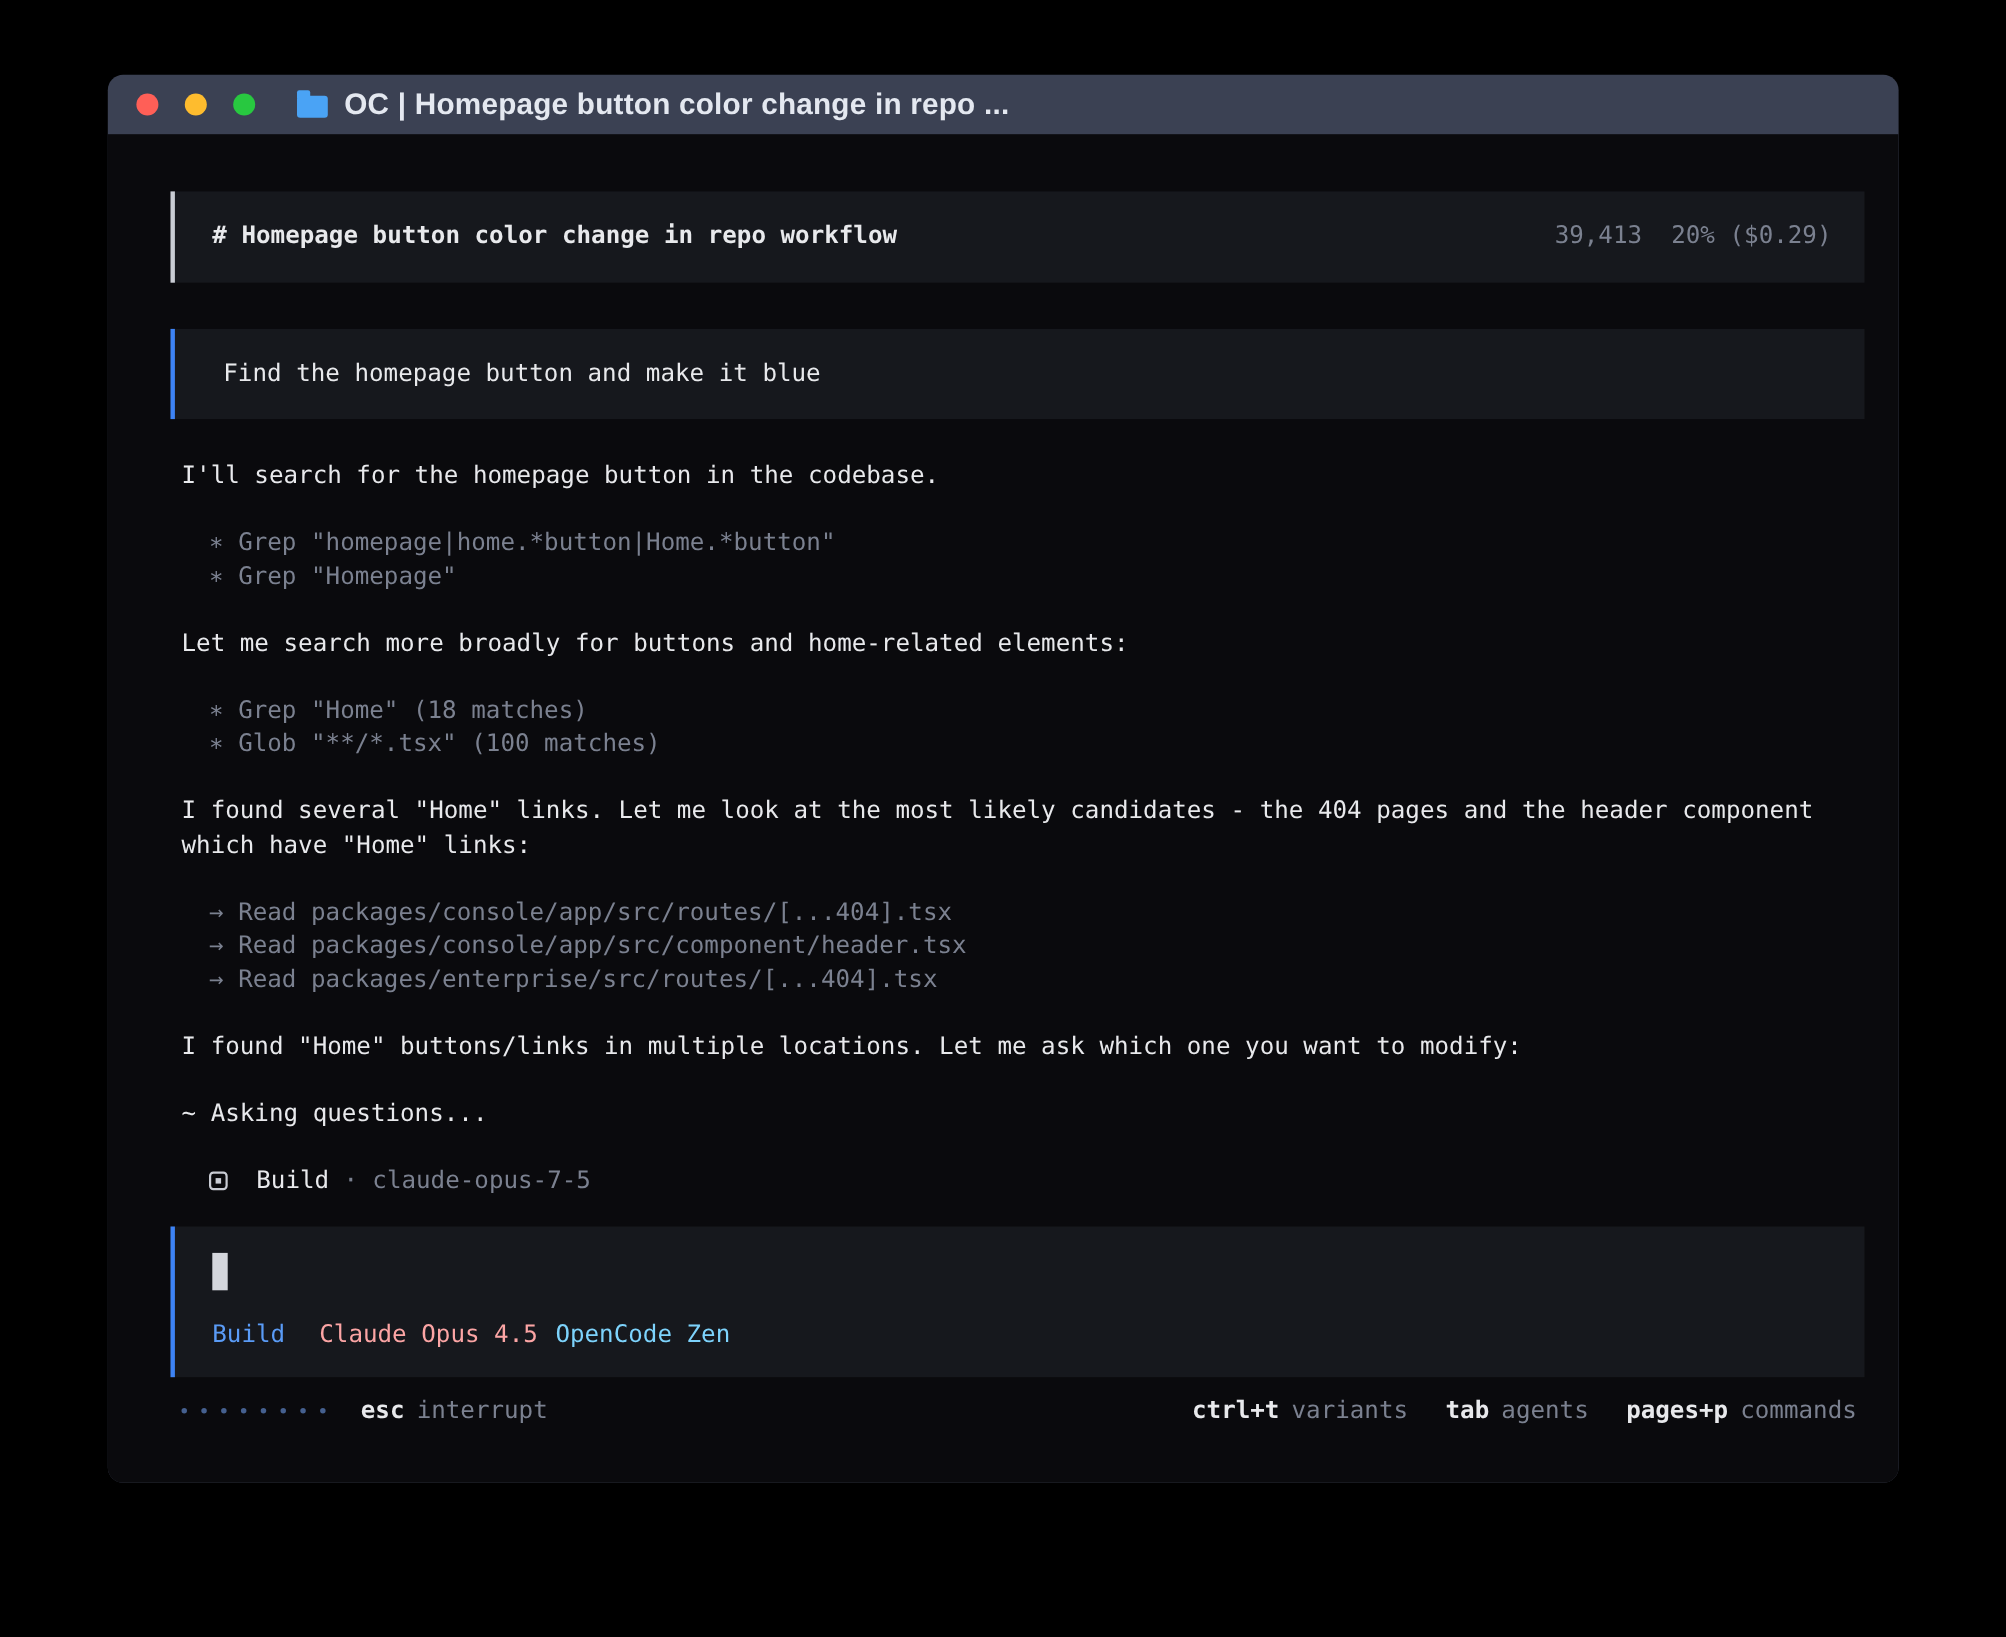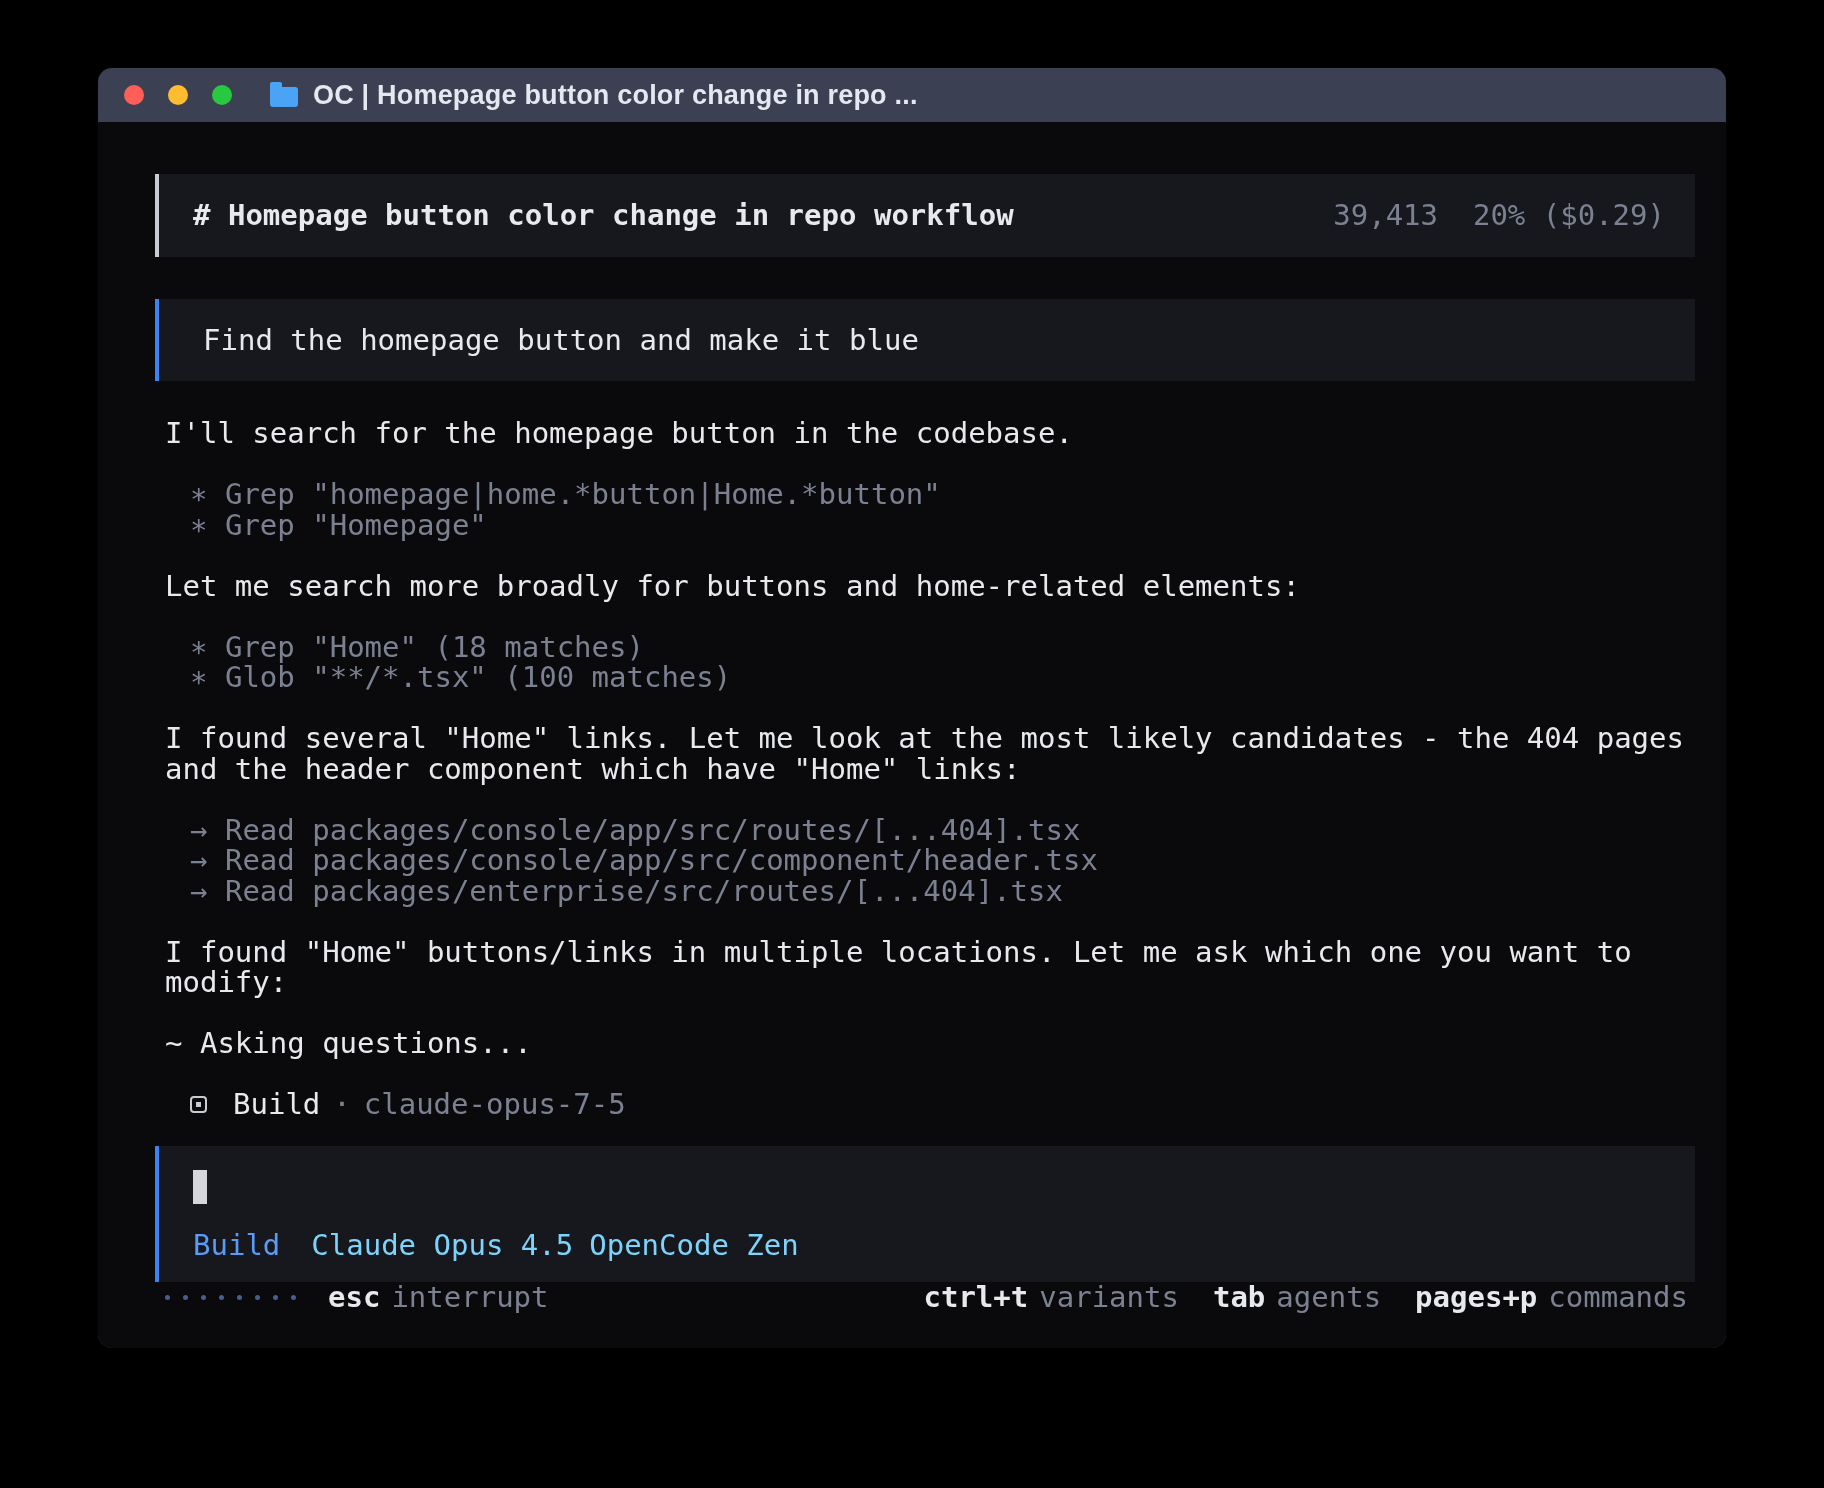--- a/index.html
+++ b/index.html
@@ -28,21 +28,21 @@
     content:""; position:absolute; top:-5px; left:0; width:12px; height:7px;
     background:#4aa3f5; border-radius:2px 2px 0 0;
   }
   .wtitle {
     font-family:"Liberation Sans", sans-serif; font-weight:bold;
     font-size:27px; color:#e4e8f0; letter-spacing:0.2px;
   }
   .terminal {
     flex:1; background:#0a0a0d; overflow:hidden;
     display:flex; flex-direction:column;
-    font-size:29px; line-height:30.5px; color:#e8e9ec;
+    font-size:22px; line-height:30.5px; color:#e8e9ec;
   }
   .bottomchrome { height:12px; flex:none; }
 
   .block { margin-left:57px; margin-right:31px; background:#16181d; }
   .header-block {
     margin-top:52px; border-left:4px solid #c9ccd4;
     padding:26px 30px 26px 34px;
     display:flex; justify-content:space-between; align-items:center;
   }
   .header-title { font-weight:bold; white-space:pre; }
@@ -63,21 +63,21 @@
   }
   .agent-icon::after { content:""; width:5px; height:5px; background:#c9ccd4; }
   .agent-name { color:#e8e9ec; }
   .agent-sep { color:#7b8190; margin:0 13px; }
   .agent-model { color:#7b8190; }
 
   .input-block { margin-top:26px; border-left:4px solid #3d83f5; padding:24px 34px 22px 34px; }
   .cursor { width:14px; height:34px; background:#d4d6dc; }
   .input-meta { margin-top:26px; display:flex; align-items:baseline; }
   .meta-agent { color:#5a9bf6; margin-right:31px; }
-  .meta-model { color:#7dd3fc; margin-right:16px; }
+  .meta-model { color:#fca5a5; margin-right:16px; }
   .meta-provider { color:#7dd3fc;text-align:right; }
 
   .statusbar {
     margin-top:auto; margin-bottom:38px; margin-left:67px; margin-right:38px;
     display:flex; align-items:center; justify-content:space-between; flex:none;
   }
   .status-left { display:flex; align-items:center; }
   .dots { display:flex; gap:13px; margin-right:32px; align-items:center; }
   .dot { width:5px; height:5px; border-radius:50%; background:#45608f; }
   .key { font-weight:bold; color:#e8e9ec; }

